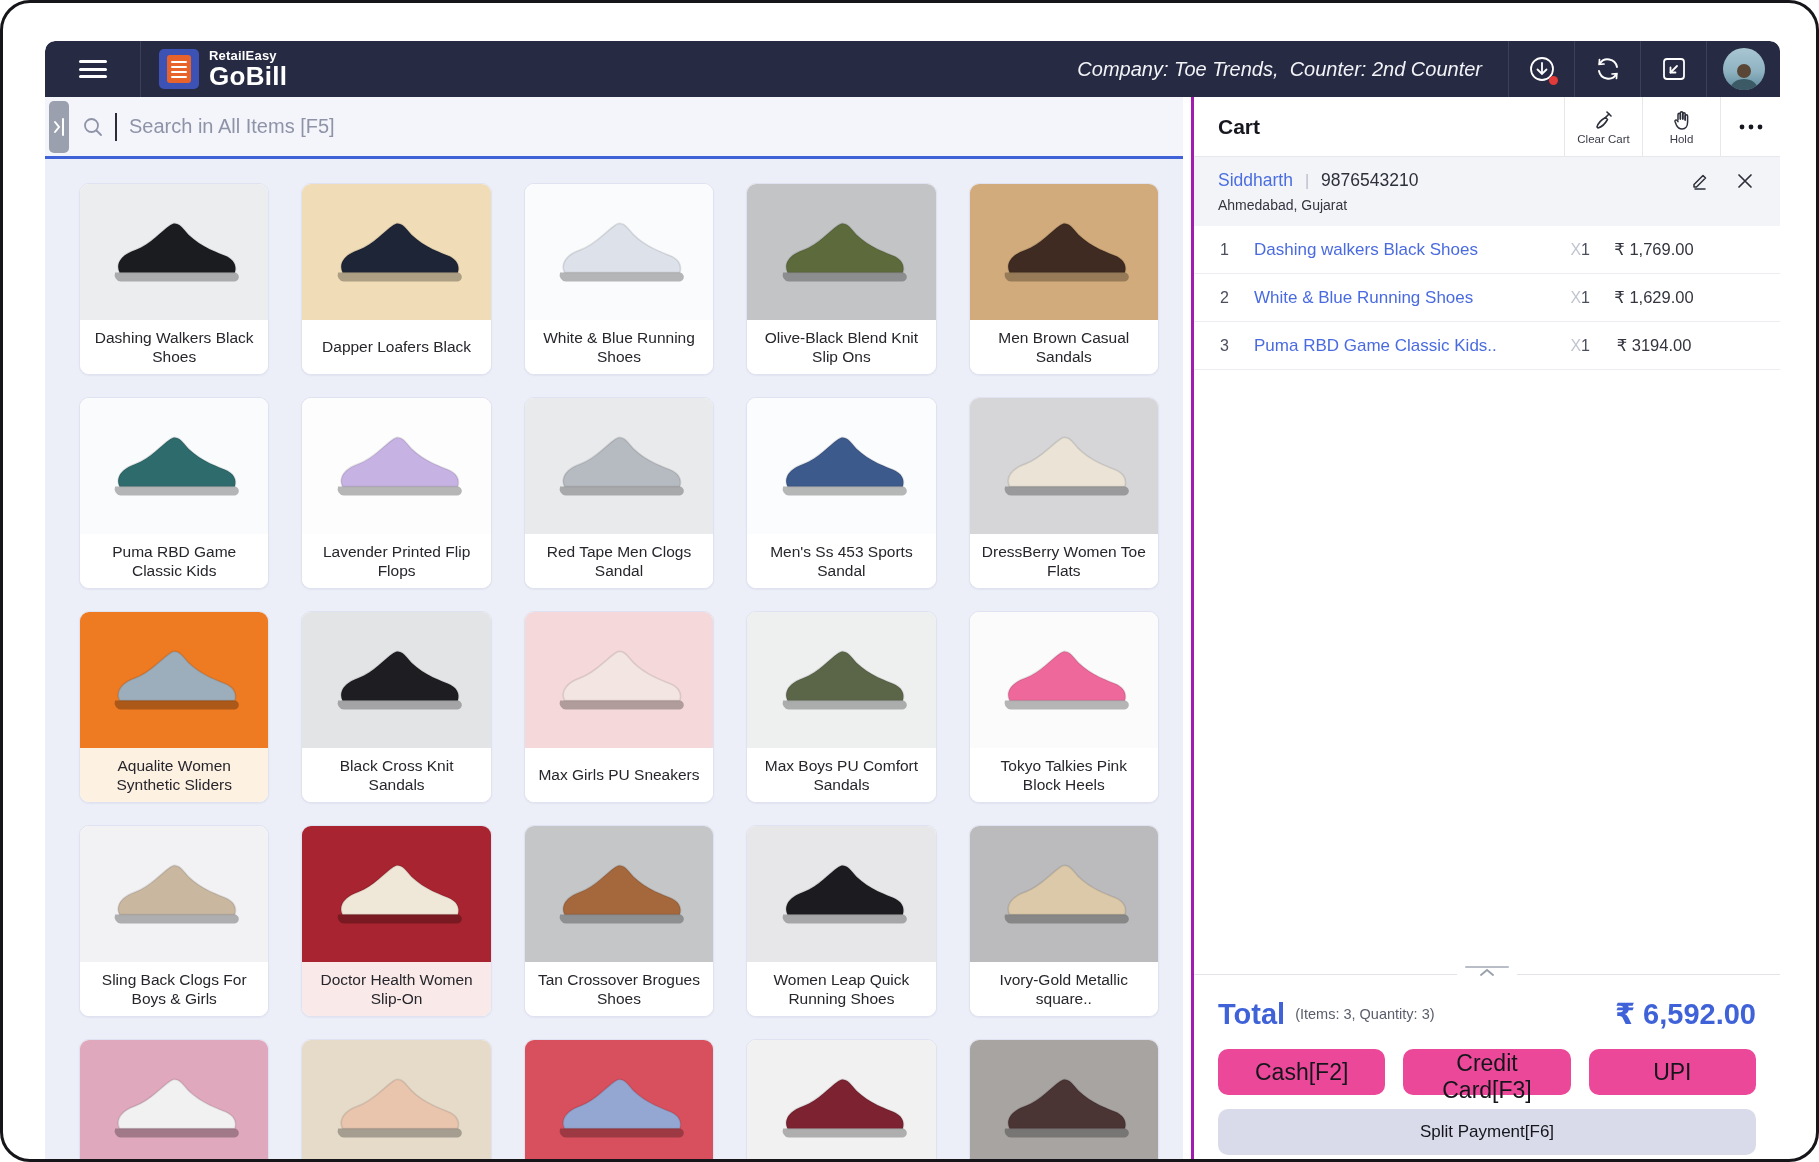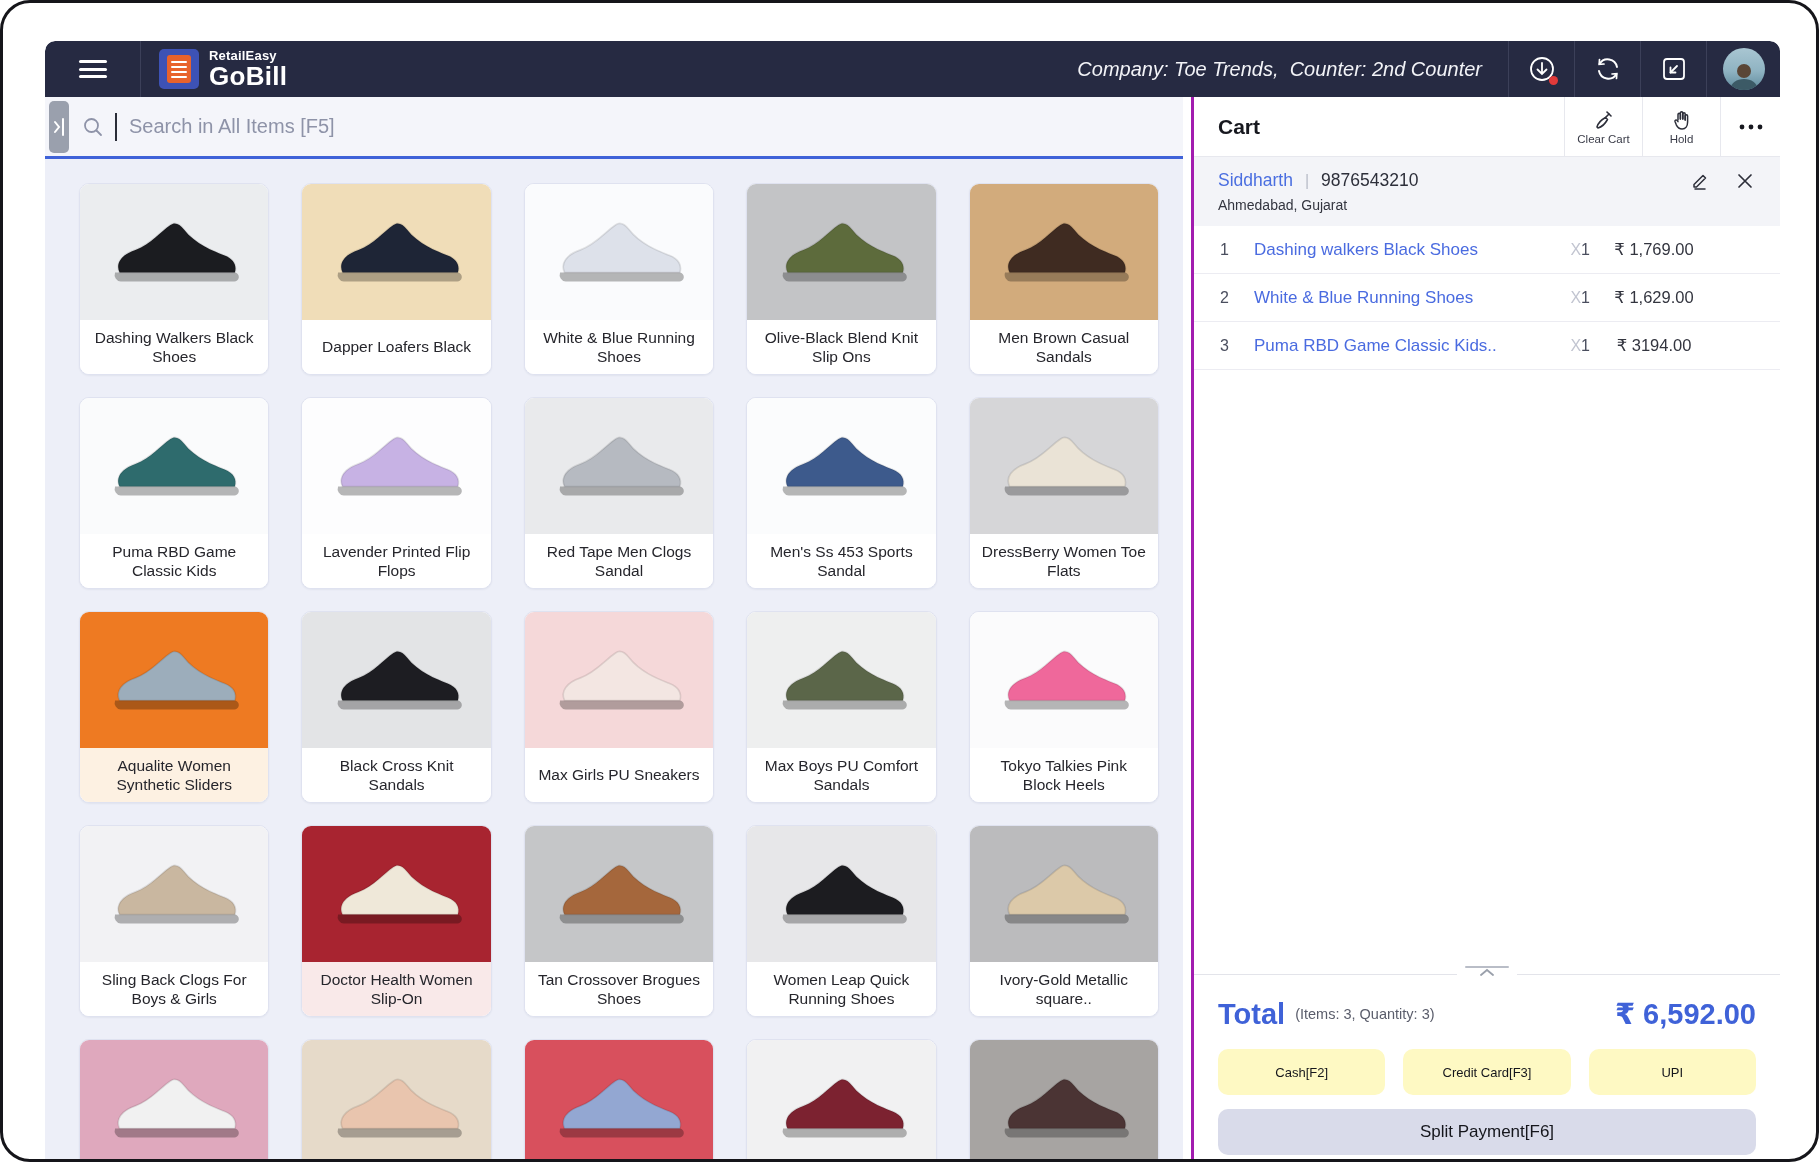--- a/index.html
+++ b/index.html
@@ -77,21 +77,21 @@
   .cart-fill{flex:1;}
 
   .cart-footer{flex:0 0 auto;border-top:1px solid #e3e4ea;position:relative;padding:16px 24px 18px 24px;}
   .collapse-handle{position:absolute;top:-9px;left:50%;transform:translateX(-50%);display:flex;flex-direction:column;align-items:center;background:#fff;padding:0 8px;cursor:pointer;}
   .collapse-handle .bar{width:44px;height:2px;background:#b9bdc7;border-radius:1px;}
   .total-row{display:flex;align-items:center;gap:10px;margin:6px 0 18px 0;}
   .total-label{font-size:29px;font-weight:700;color:#3f62d8;}
   .total-meta{font-size:14.5px;color:#5a5d6b;}
   .total-amount{margin-left:auto;font-size:29px;font-weight:700;color:#3f62d8;}
   .pay-row{display:flex;gap:18px;}
-  .pay-btn{flex:1;height:46px;background:#fef9c3;border:none;border-radius:10px;font-size:13px;color:#15161c;cursor:pointer;text-align:center;}
+  .pay-btn{flex:1;height:46px;background:#ec4899;border:none;border-radius:10px;font-size:23px;color:#15161c;cursor:pointer;text-align:center;}
   .pay-split{width:100%;height:46px;background:#d9dbea;border:none;border-radius:10px;font-size:17px;color:#15161c;margin-top:14px;cursor:pointer;}
 </style>
 </head>
 <body>
 
 <div class="canvas">
  <div class="frame">
   <div class="app">
 
     <div class="navbar">

